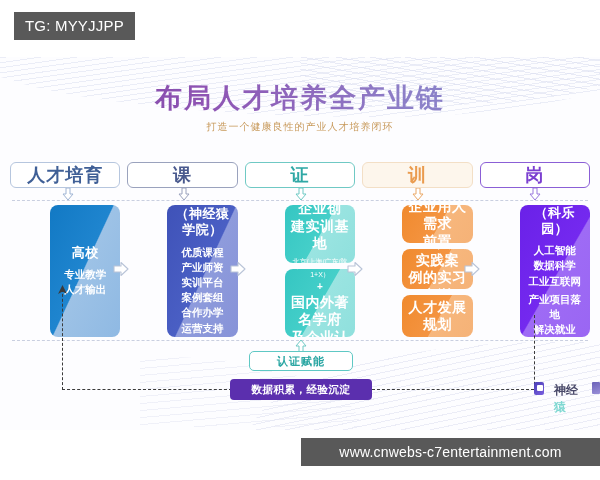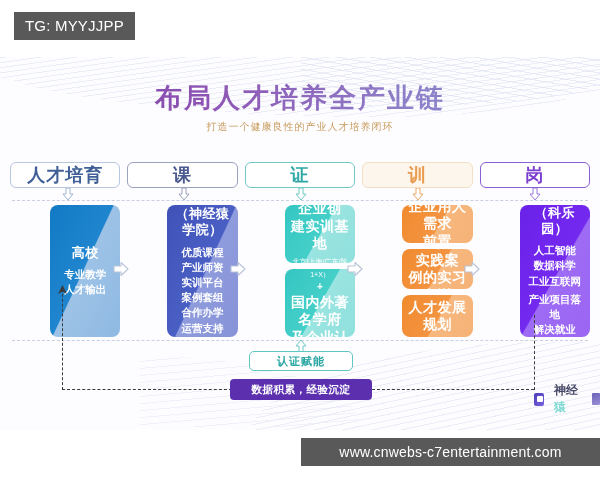--- a/index.html
+++ b/index.html
@@ -273,21 +273,21 @@
   }
   #loop-arrow-zheng {
     position: absolute; left: 295px; top: 283px; z-index: 6;
   }
   #loop-arrow-zheng svg { display: block; }
 
   
   #brand {
     position: absolute;
     left: 534px; top: 325px;
-    display: flex; align-items: center; gap: 10px;
+    display: flex; gap: 10px;
     z-index: 9;
   }
   #brand-mark {
     width: 13px; height: 13px;
     background: linear-gradient(135deg, #4a3fb5, #7a5fe0);
     border-radius: 2px;
     position: relative;
   }
   #brand-mark::after {
     content: "";

